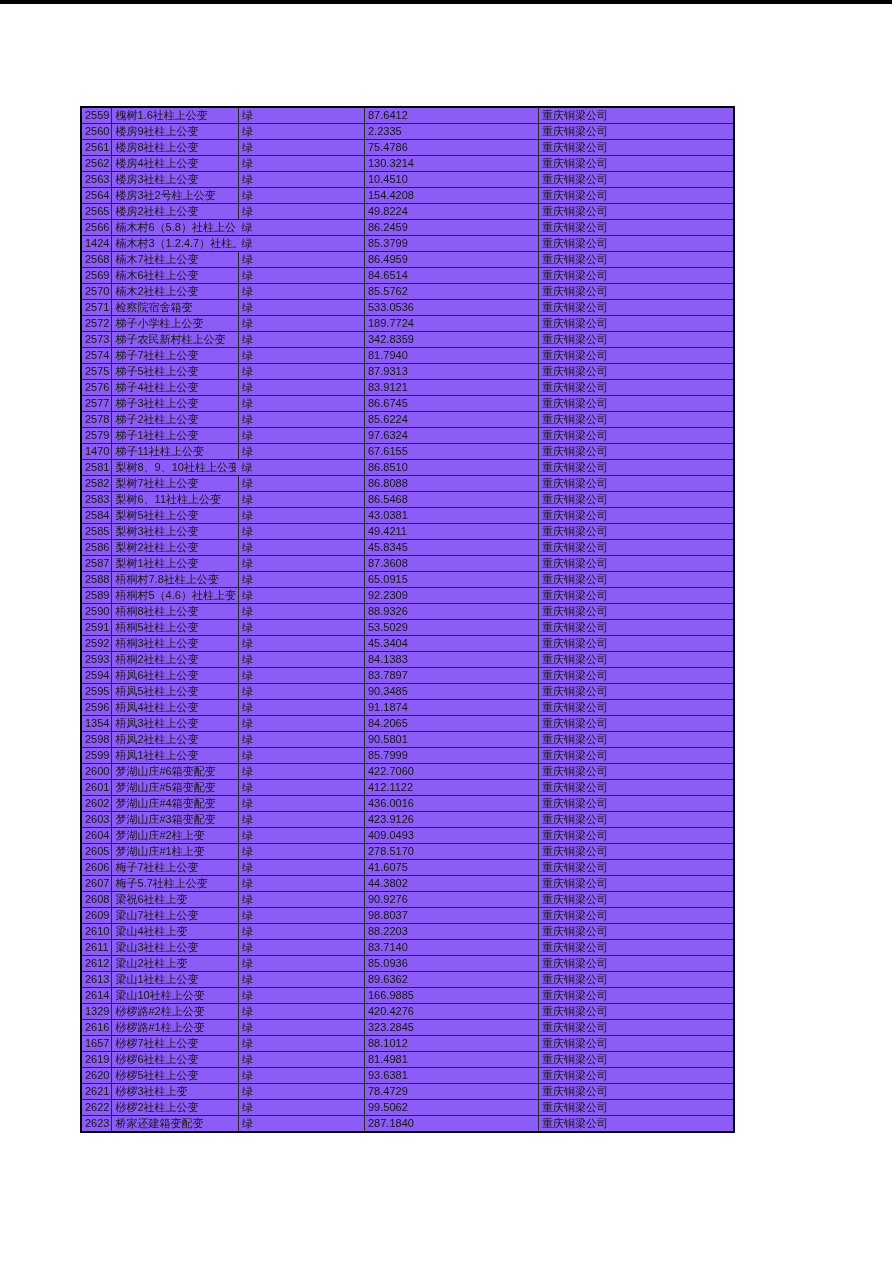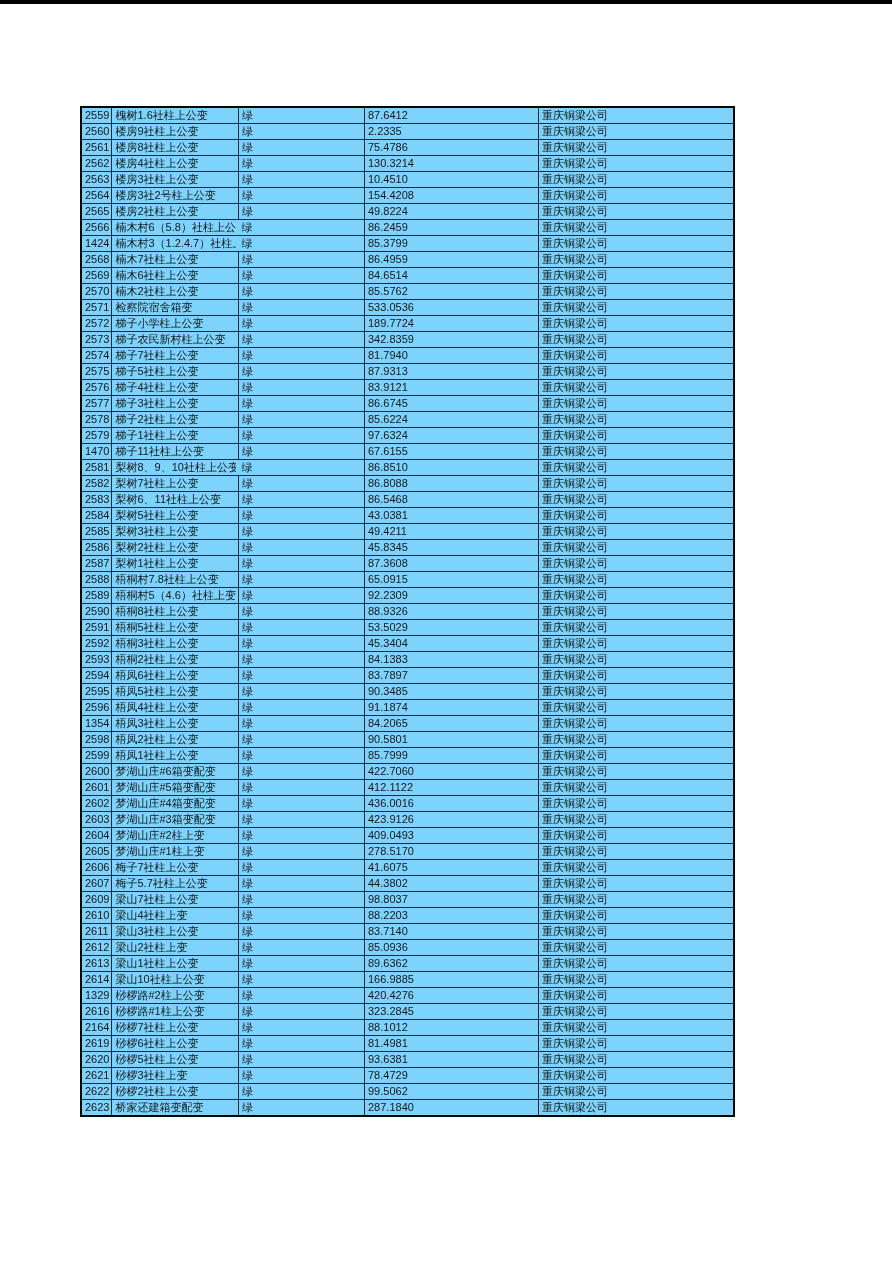--- a/index.html
+++ b/index.html
@@ -21,21 +21,21 @@
     width: 892px;
     height: 4px;
     background: #000000;
   }
   table.sheet {
     position: absolute;
     left: 80px;
     top: 106px;
     border-collapse: collapse;
     table-layout: fixed;
-    background: #7dd3fc;
+    background: #8b5cf6;
     border: 2px solid #000000;
   }
   table.sheet td {
     border: 1px solid #2a2a2a;
     box-sizing: border-box;
     height: 16px;
     padding: 0 2px 0 3px;
     font-size: 11px;
     line-height: 15px;
     color: #161616;
@@ -411,20 +411,27 @@
         <td class="c-company">重庆铜梁公司</td>
       </tr>
       <tr>
         <td class="c-id">2607</td>
         <td class="c-name"><span class="name-text">梅子5.7社柱上公变</span></td>
         <td class="c-status">绿</td>
         <td class="c-value">44.3802</td>
         <td class="c-company">重庆铜梁公司</td>
       </tr>
       <tr>
+        <td class="c-id">2608</td>
+        <td class="c-name"><span class="name-text">梁祝6社柱上变</span></td>
+        <td class="c-status">绿</td>
+        <td class="c-value">90.9276</td>
+        <td class="c-company">重庆铜梁公司</td>
+      </tr>
+      <tr>
         <td class="c-id">2609</td>
         <td class="c-name"><span class="name-text">梁山7社柱上公变</span></td>
         <td class="c-status">绿</td>
         <td class="c-value">98.8037</td>
         <td class="c-company">重庆铜梁公司</td>
       </tr>
       <tr>
         <td class="c-id">2610</td>
         <td class="c-name"><span class="name-text">梁山4社柱上变</span></td>
         <td class="c-status">绿</td>
@@ -467,21 +474,21 @@
         <td class="c-company">重庆铜梁公司</td>
       </tr>
       <tr>
         <td class="c-id">2616</td>
         <td class="c-name"><span class="name-text">桫椤路#1柱上公变</span></td>
         <td class="c-status">绿</td>
         <td class="c-value">323.2845</td>
         <td class="c-company">重庆铜梁公司</td>
       </tr>
       <tr>
-        <td class="c-id">2164</td>
+        <td class="c-id">1657</td>
         <td class="c-name"><span class="name-text">桫椤7社柱上公变</span></td>
         <td class="c-status">绿</td>
         <td class="c-value">88.1012</td>
         <td class="c-company">重庆铜梁公司</td>
       </tr>
       <tr>
         <td class="c-id">2619</td>
         <td class="c-name"><span class="name-text">桫椤6社柱上公变</span></td>
         <td class="c-status">绿</td>
         <td class="c-value">81.4981</td>

